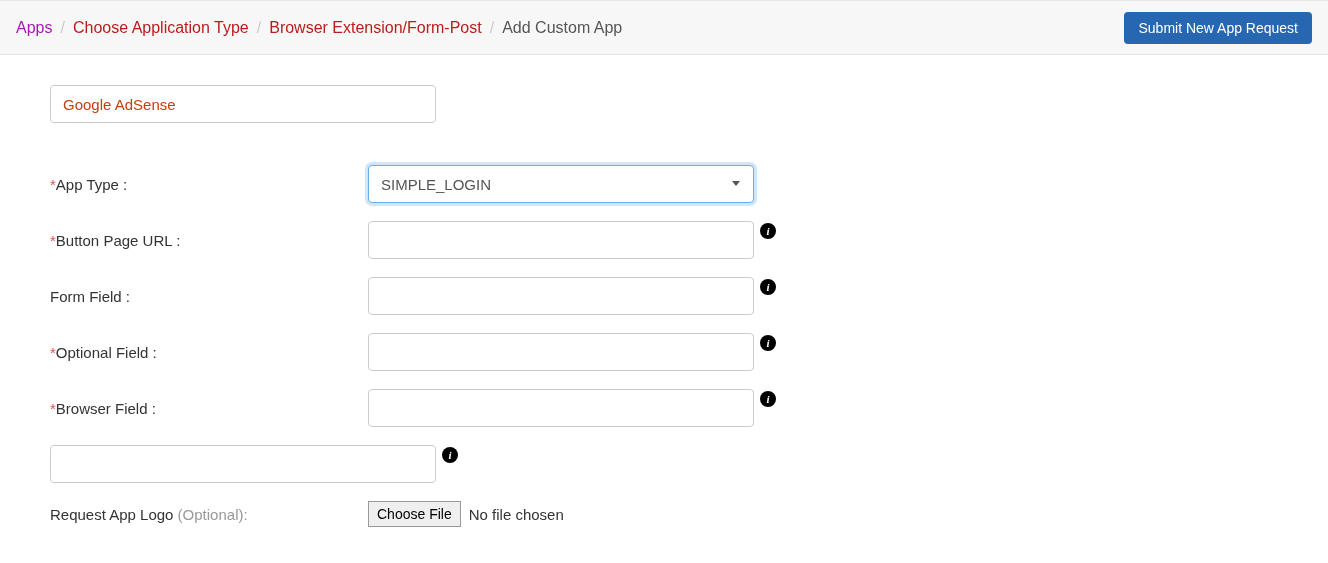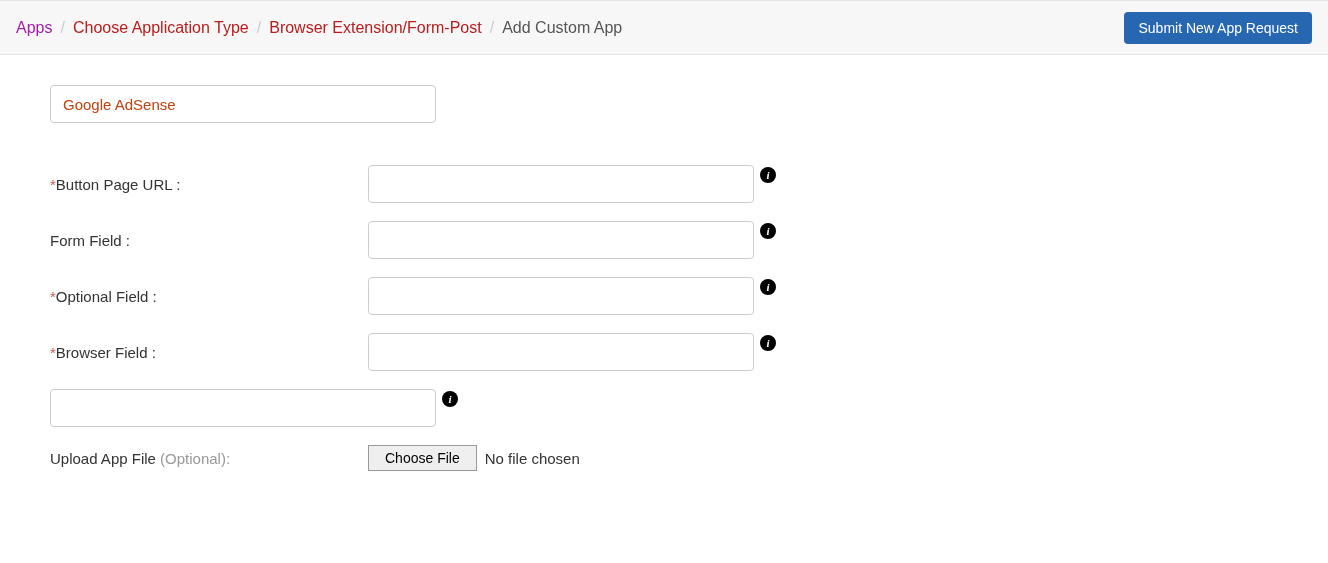--- a/index.html
+++ b/index.html
@@ -137,21 +137,21 @@
       cursor: pointer;
     }
     .file-row .input-col {
       display: flex;
       align-items: center;
       gap: 8px;
     }
     .choose-file-btn {
       background: #efefef;
       border: 1px solid #999;
-      padding: 4px 16px;
+      padding: 4px 8px;
       font-size: 14px;
       cursor: pointer;
       font-family: inherit;
     }
     .file-status {
       font-size: 15px;
       color: #333;
     }
   </style>
 </head>
@@ -171,20 +171,30 @@
 </div>
 
 <div class="form-container">
 
   <div class="form-row first">
     <div class="input-col">
       <input type="text" class="text-input" value="Google AdSense" style="">
     </div>
   </div>
 
+  <div class="form-row">
+    <div class="label-col">
+      <span class="required">*</span><span>App Type :</span>
+    </div>
+    <div class="input-col select-wrap">
+      <select class="select-input">
+        <option>SIMPLE_LOGIN</option>
+      </select>
+    </div>
+  </div>
 
   <div class="form-row">
     <div class="label-col">
       <span class="required">*</span><span>Button Page URL :</span>
     </div>
     <div class="input-col">
       <input type="text" class="text-input" value="" style="">
       <span class="info-icon">i</span>
     </div>
   </div>
@@ -221,21 +231,21 @@
 
   <div class="form-row">
     <div class="input-col">
       <input type="text" class="text-input" value="" style="">
       <span class="info-icon">i</span>
     </div>
   </div>
 
   <div class="form-row file-row">
     <div class="label-col">
-      <span>Upload App File </span><span class="optional">(Optional):</span>
+      <span>Request App Logo </span><span class="optional">(Optional):</span>
     </div>
     <div class="input-col">
       <button class="choose-file-btn">Choose File</button>
       <span class="file-status">No file chosen</span>
     </div>
   </div>
 
 </div>
 
 </body></html>

